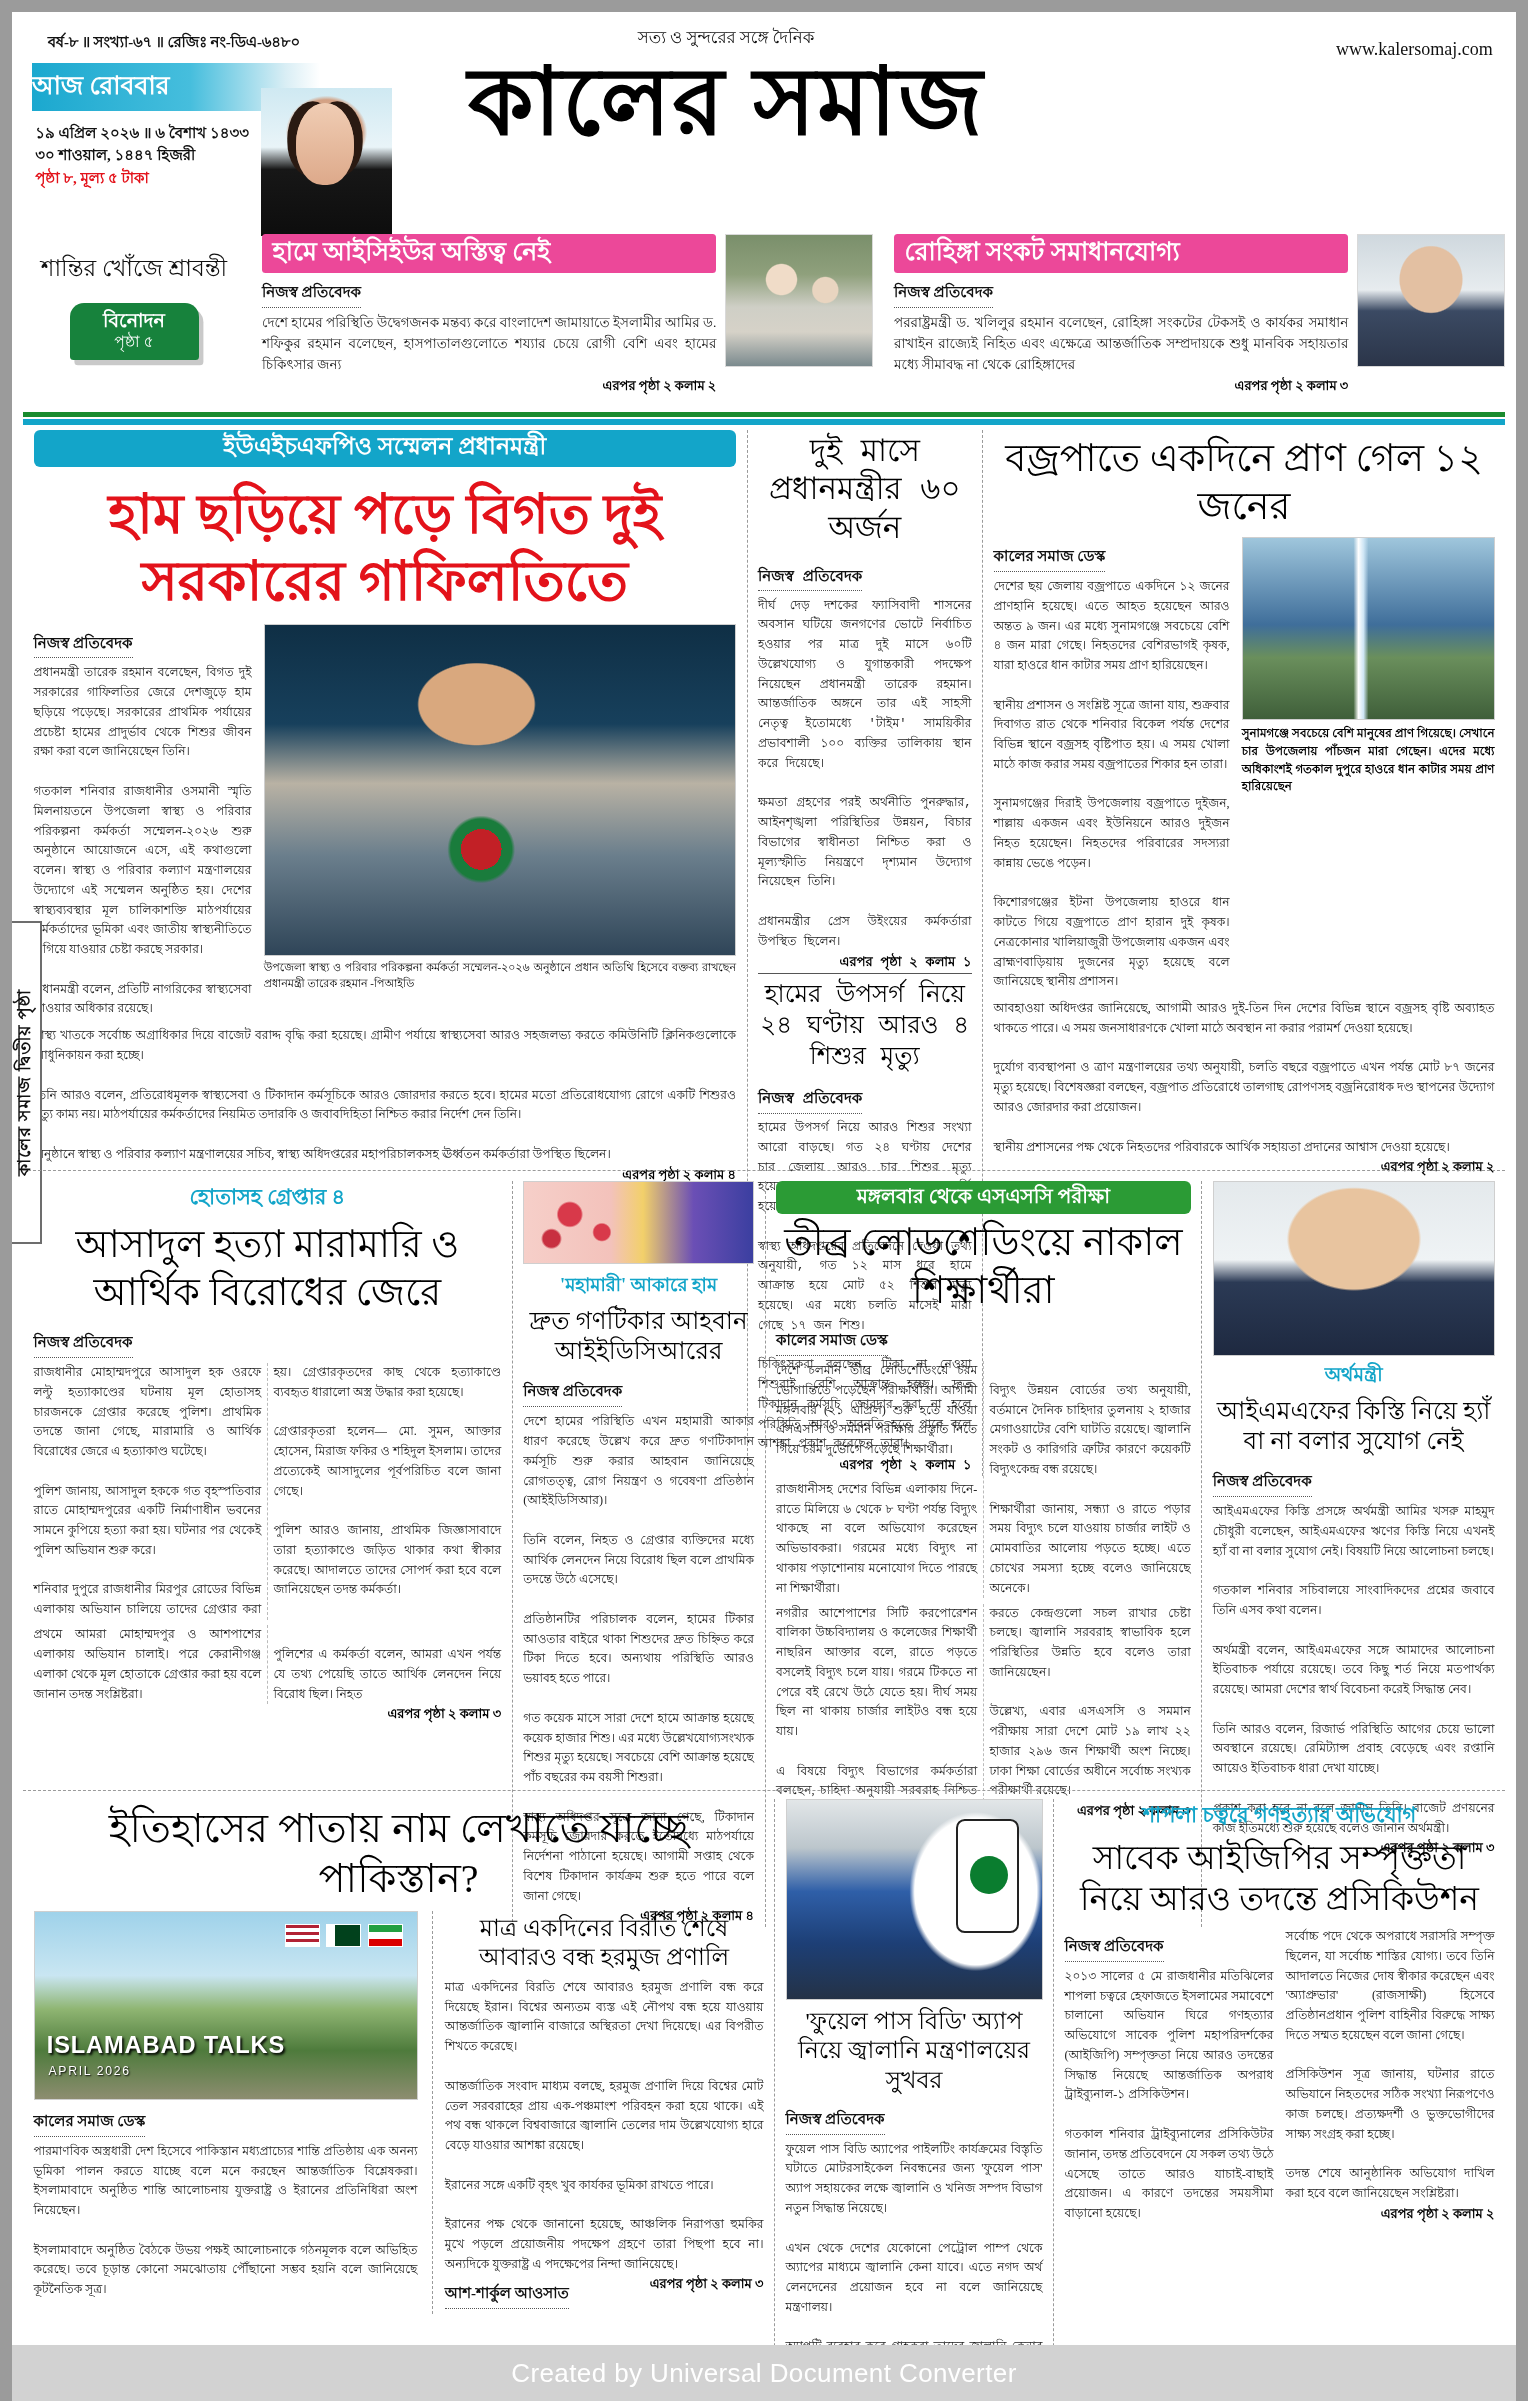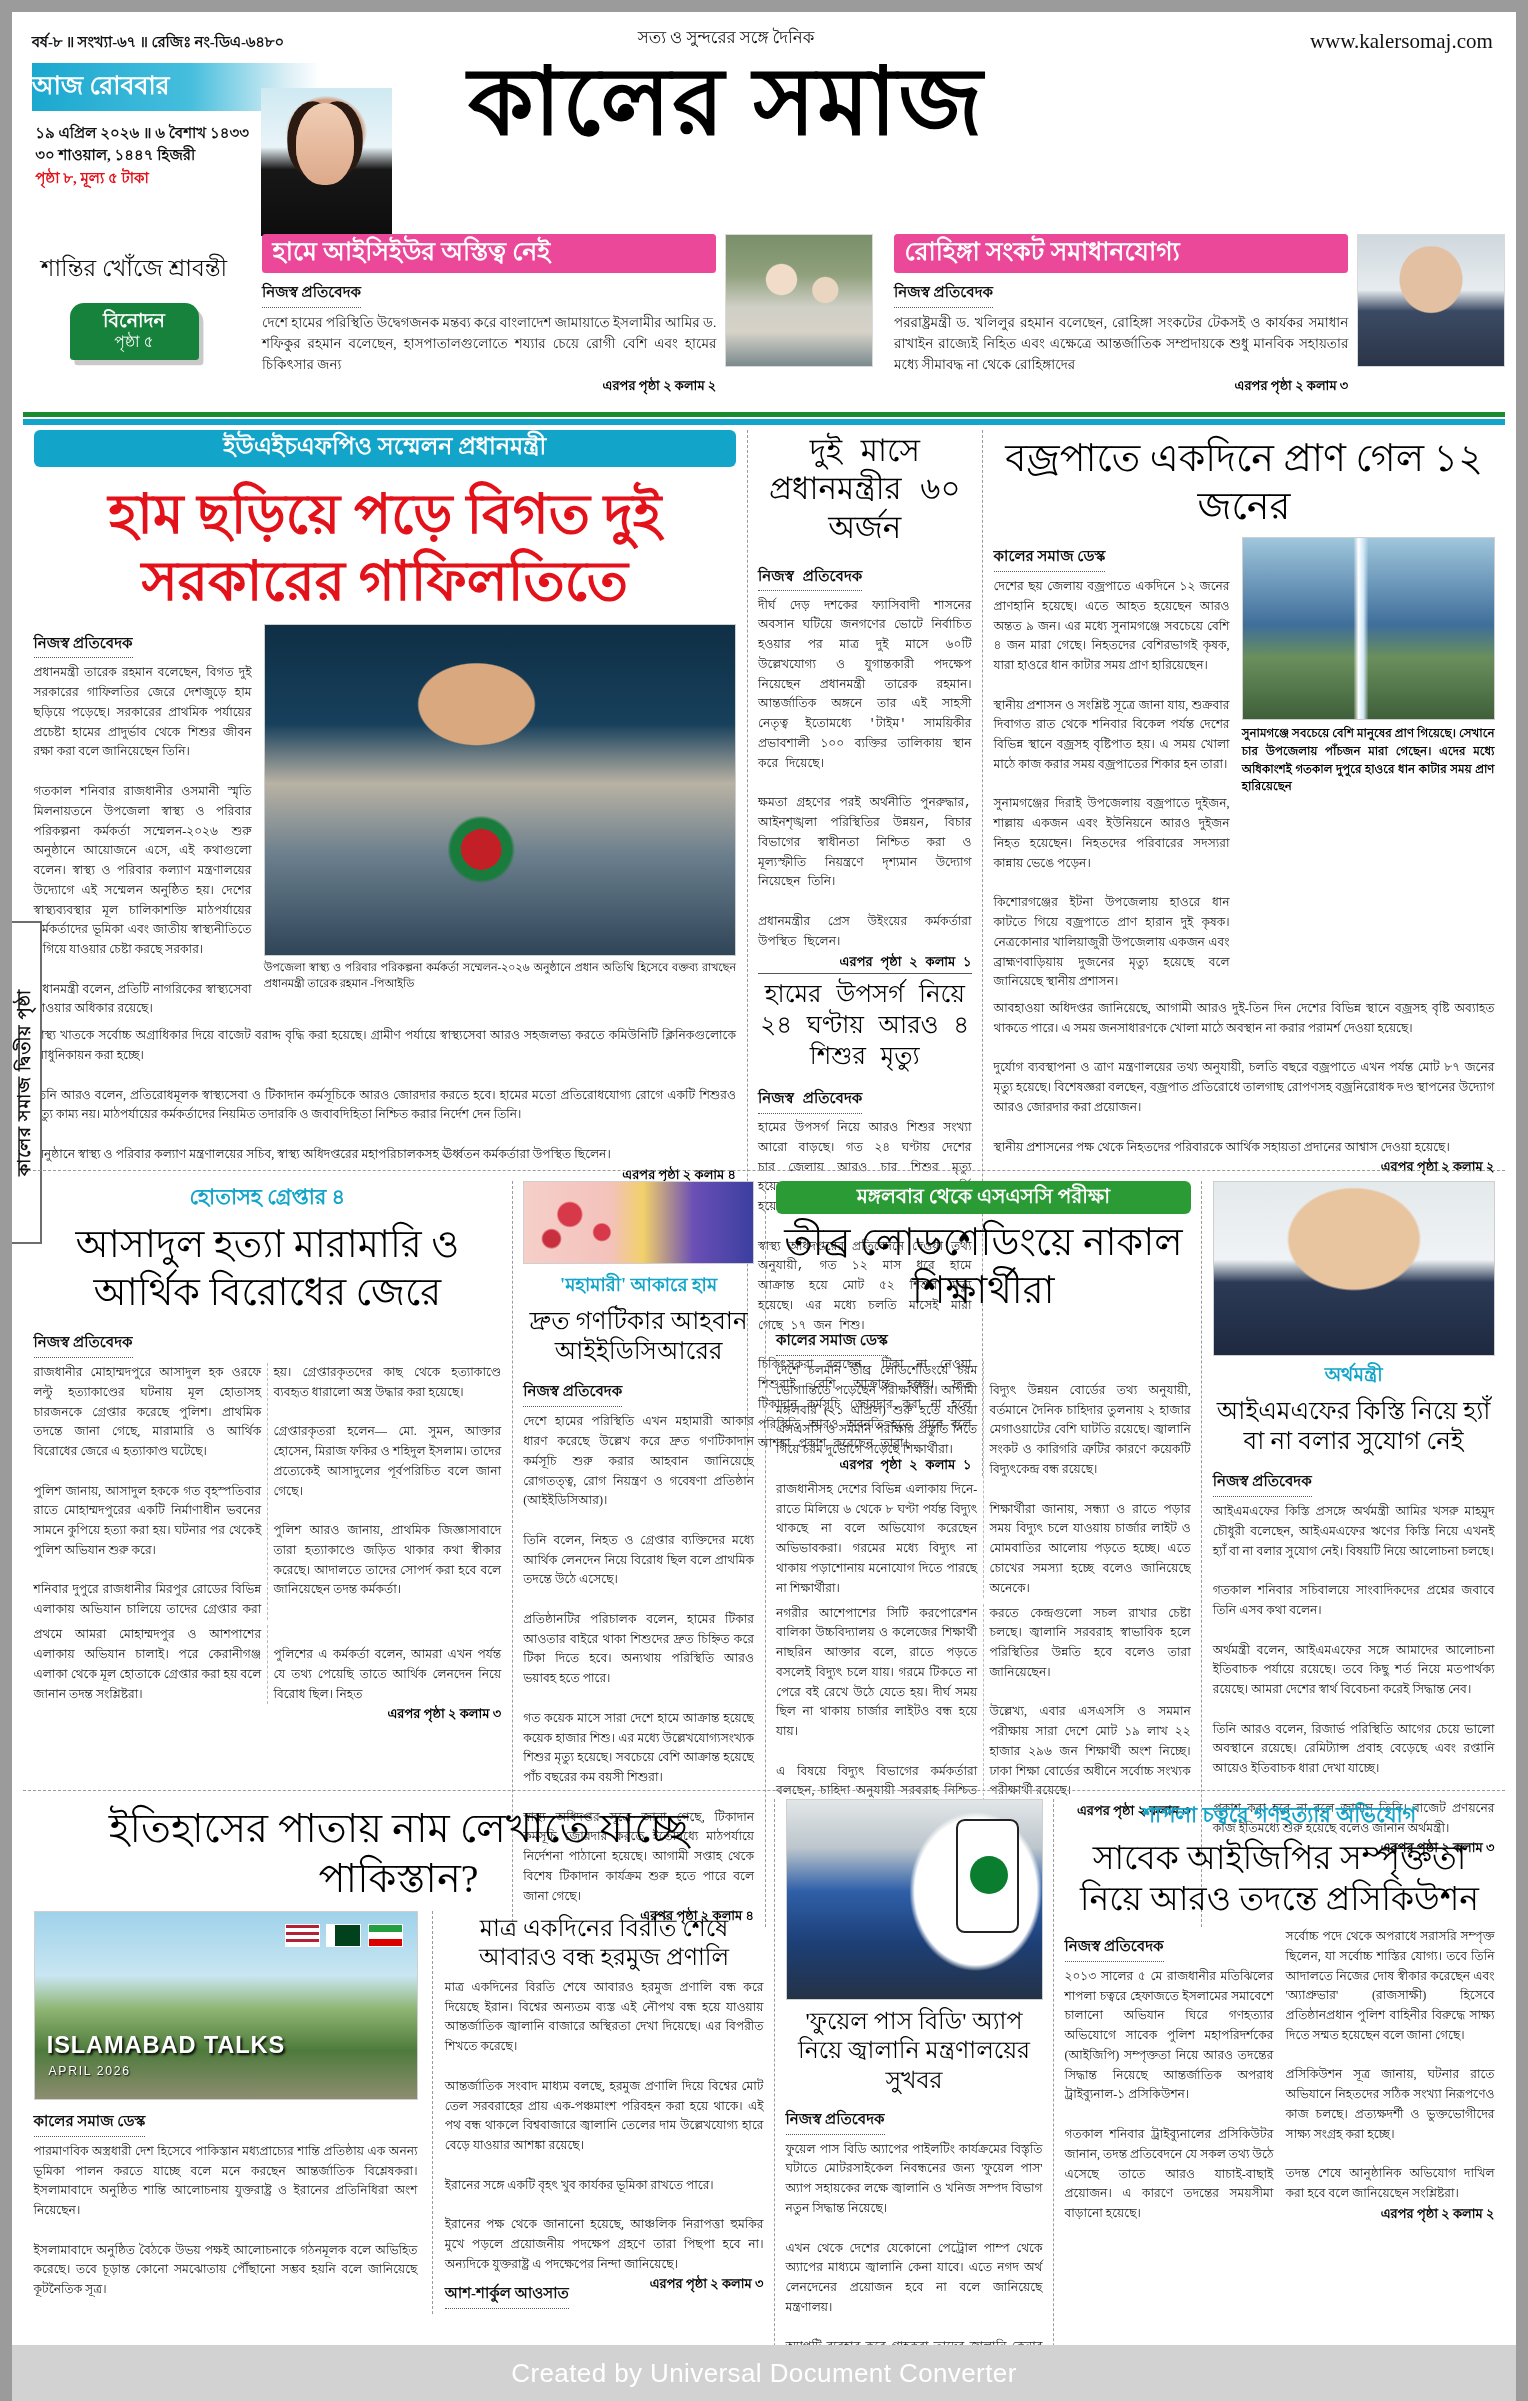--- a/index.html
+++ b/index.html
@@ -17,21 +17,21 @@
   }
 
   
   .masthead { position: relative; height: 210px; }
   .m-left {
     position: absolute; left: 8.7px; top: 5.2px; width: 262px;
   }
   .volume-line {
     font-size: 15px; font-weight: bold; color: #111;
     letter-spacing: -0.2px; white-space: nowrap;
-    margin-left: 0;
+    margin-left: 16px;
   }
   .today-bar {
     margin-top: 8.7px;
     height: 48px;
     background: linear-gradient(to right, #1ba8cf 0%, #46bedd 55%, #d9eef5 88%, #ffffff 100%);
     display: flex; align-items: center;
     width: 288px;
   }
   .today-bar span { color: #fff; font-size: 25px; font-weight: bold; }
   .date-block {
@@ -43,22 +43,22 @@
   .m-center {
     position: absolute; left: 275px; top: 0; width: 856px; text-align: center;
   }
   .tagline { font-size: 16.6px; color: #111; margin-bottom: -3.5px; font-weight: 500;}
   .logo {
     font-size: 94px; font-weight: 900; letter-spacing: 1.7px;
     color: #000; line-height: 1.15;
     font-family: "Liberation Sans", sans-serif;
   }
   .m-right {
-    position: absolute; right: 12.2px; top: 4px;
-    font-size: 21px; color: #111;
+    position: absolute; right: 12.2px; top: 14px;
+    font-size: 18px; color: #111;
   }
 
   
   .promo-photo {
     position: absolute; left: 238px; top: 63px; width: 131px; height: 148px;
     background:
       radial-gradient(ellipse 50% 40% at 50% 30%, #e8c0a8 0%, #d3a184 55%, transparent 62%),
       linear-gradient(to bottom, #cfe9f2 0%, #e9f4f8 40%, #171717 55%, #0d0d0d 100%);
     overflow: hidden;
   }

